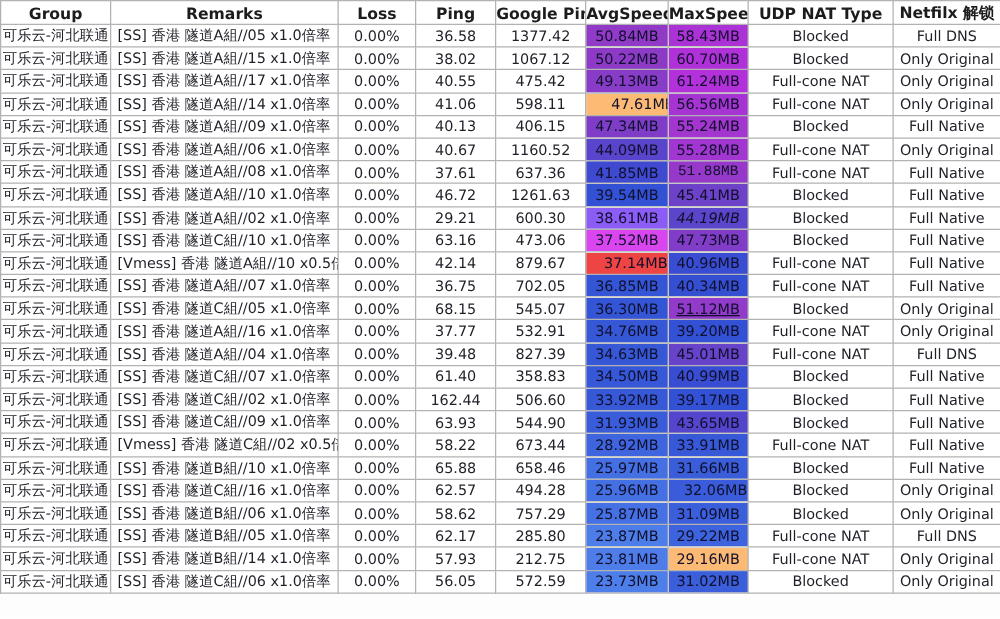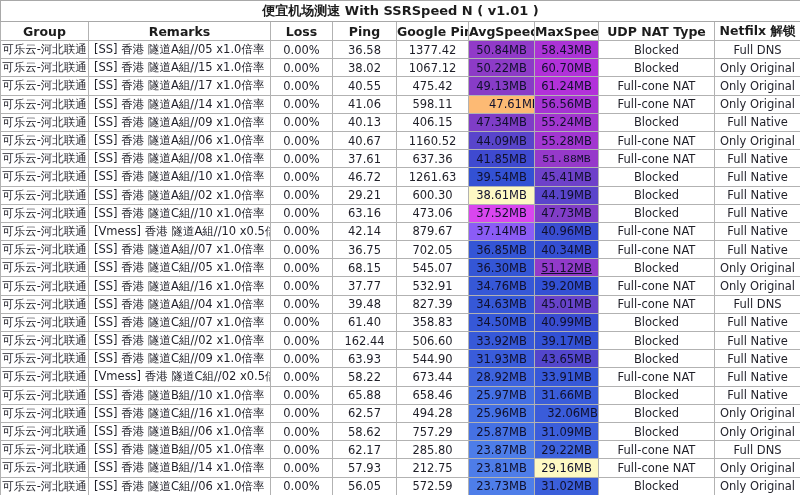--- a/index.html
+++ b/index.html
@@ -42,23 +42,20 @@
         <col style="width:182px">
         <col style="width:62px">
       <col style="width:64px">
         <col style="width:72px">
         <col style="width:66px">
       <col style="width:64px">
         <col style="width:116px">
         <col style="width:86px">
     </colgroup>
     <thead>
-      <tr class="title-row">
-        <th colspan="9">便宜机场测速 With SSRSpeed N ( v1.01 )</th>
-      </tr>
       <tr class="header-row" id="headerRow">
           <th>Group</th>
           <th>Remarks</th>
           <th>Loss</th>
           <th>Ping</th>
           <th>Google Ping</th>
           <th>AvgSpeed</th>
           <th>MaxSpeed</th>
           <th>UDP NAT Type</th>
           <th>Netfilx 解锁</th>
@@ -152,43 +149,43 @@
           <td class="col-max_speed speed-cell" style="background-color: rgb(110, 65, 201);">45.41MB</td>
           <td class="col-udp_nat_type">Blocked</td>
           <td class="col-netflix">Full Native</td>
         </tr>
         <tr>
           <td class="col-group">可乐云-河北联通</td>
           <td class="col-remarks">[SS] 香港 隧道A組//02 x1.0倍率</td>
           <td class="col-loss">0.00%</td>
           <td class="col-ping">29.21</td>
           <td class="col-google_ping">600.30</td>
-          <td class="col-avg_speed speed-cell" style="background-color: #fef9c3;">38.61MB</td>
-          <td class="col-max_speed speed-cell" style="background-color: rgb(90, 69, 203);">44.19MB</td>
+          <td class="col-avg_speed speed-cell" style="background-color: #8b5cf6;">38.61MB</td>
+          <td class="col-max_speed speed-cell" style="background-color: rgb(90, 69, 203); font-style: italic;">44.19MB</td>
           <td class="col-udp_nat_type">Blocked</td>
           <td class="col-netflix">Full Native</td>
         </tr>
         <tr>
           <td class="col-group">可乐云-河北联通</td>
           <td class="col-remarks">[SS] 香港 隧道C組//10 x1.0倍率</td>
           <td class="col-loss">0.00%</td>
           <td class="col-ping">63.16</td>
           <td class="col-google_ping">473.06</td>
           <td class="col-avg_speed speed-cell" style="background-color: #d946ef;">37.52MB</td>
           <td class="col-max_speed speed-cell" style="background-color: rgb(129, 61, 199);">47.73MB</td>
           <td class="col-udp_nat_type">Blocked</td>
           <td class="col-netflix">Full Native</td>
         </tr>
         <tr>
           <td class="col-group">可乐云-河北联通</td>
           <td class="col-remarks">[Vmess] 香港 隧道A組//10 x0.5倍率</td>
           <td class="col-loss">0.00%</td>
           <td class="col-ping">42.14</td>
           <td class="col-google_ping">879.67</td>
-          <td class="col-avg_speed speed-cell" style="background-color: #8b5cf6;">37.14MB</td>
+          <td class="col-avg_speed speed-cell" style="background-color: #ef4444; text-align: right;">37.14MB</td>
           <td class="col-max_speed speed-cell" style="background-color: rgb(57, 77, 210);">40.96MB</td>
           <td class="col-udp_nat_type">Full-cone NAT</td>
           <td class="col-netflix">Full Native</td>
         </tr>
         <tr>
           <td class="col-group">可乐云-河北联通</td>
           <td class="col-remarks">[SS] 香港 隧道A組//07 x1.0倍率</td>
           <td class="col-loss">0.00%</td>
           <td class="col-ping">36.75</td>
           <td class="col-google_ping">702.05</td>
@@ -318,21 +315,21 @@
           <td class="col-udp_nat_type">Full-cone NAT</td>
           <td class="col-netflix">Full DNS</td>
         </tr>
         <tr>
           <td class="col-group">可乐云-河北联通</td>
           <td class="col-remarks">[SS] 香港 隧道B組//14 x1.0倍率</td>
           <td class="col-loss">0.00%</td>
           <td class="col-ping">57.93</td>
           <td class="col-google_ping">212.75</td>
           <td class="col-avg_speed speed-cell" style="background-color: rgb(78, 125, 233);">23.81MB</td>
-          <td class="col-max_speed speed-cell" style="background-color: #fef9c3;">29.16MB</td>
+          <td class="col-max_speed speed-cell" style="background-color: #fdba74;">29.16MB</td>
           <td class="col-udp_nat_type">Full-cone NAT</td>
           <td class="col-netflix">Only Original</td>
         </tr>
         <tr>
           <td class="col-group">可乐云-河北联通</td>
           <td class="col-remarks">[SS] 香港 隧道C組//06 x1.0倍率</td>
           <td class="col-loss">0.00%</td>
           <td class="col-ping">56.05</td>
           <td class="col-google_ping">572.59</td>
           <td class="col-avg_speed speed-cell" style="background-color: rgb(78, 126, 233);">23.73MB</td>

